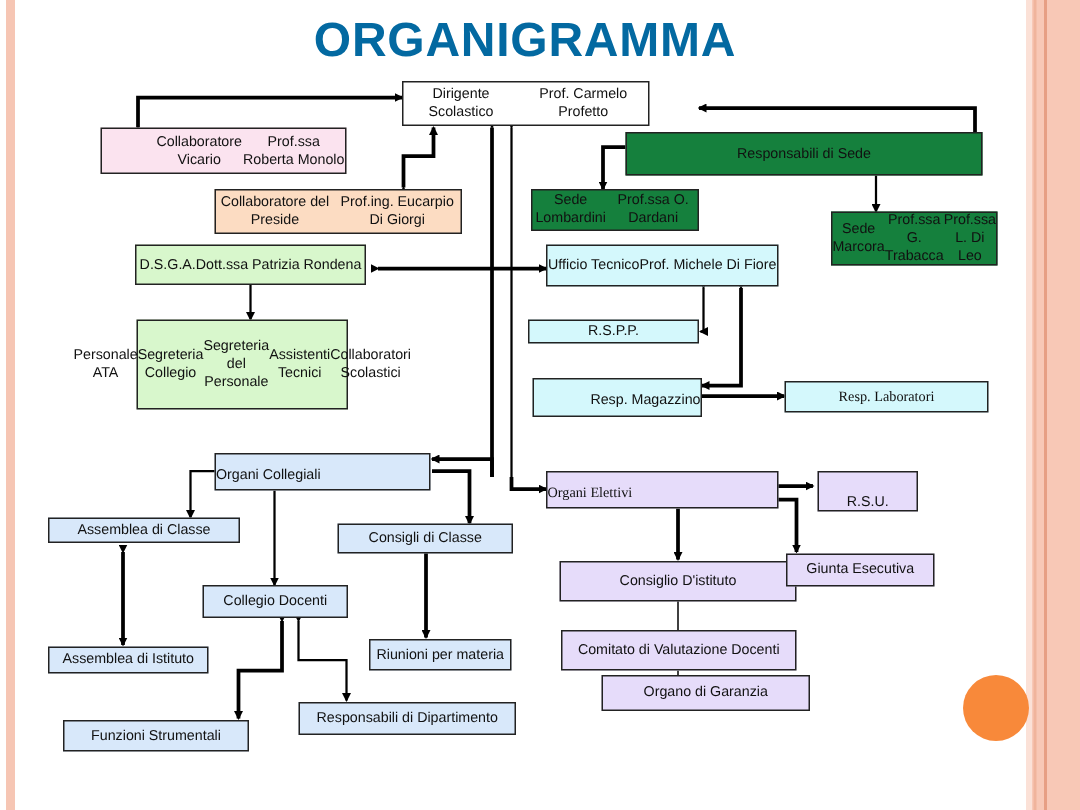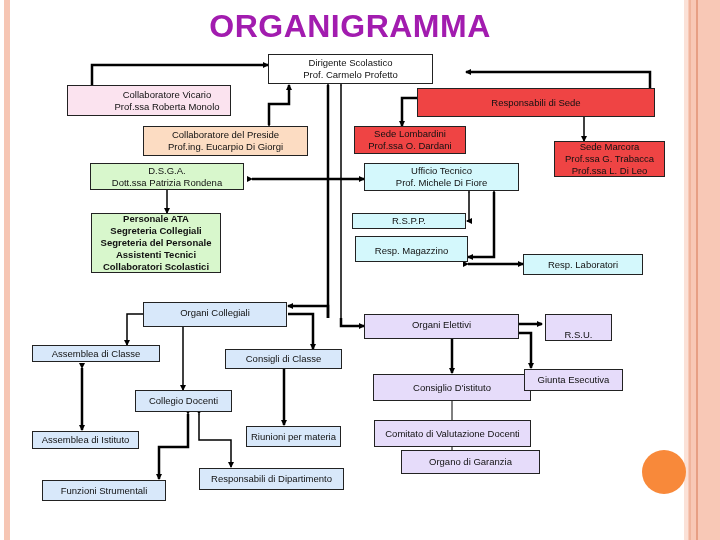--- a/index.html
+++ b/index.html
@@ -5,28 +5,28 @@
   html, body { margin:0; padding:0; }
   body { width:720px; height:540px; position:relative; background:#ffffff; overflow:hidden;
          font-family:"Liberation Sans", sans-serif; }
   .lborder { position:absolute; left:4px; top:0; width:6px; height:540px; background:#f6c6b4; }
   .rband { position:absolute; left:688px; top:0; width:32px; height:540px; background:#f8c8b6; }
   .rline1 { position:absolute; left:689px; top:0; width:2px; height:540px; background:#f0b49c; }
   .rline2 { position:absolute; left:696px; top:0; width:2px; height:540px; background:#e79f84; }
   .rgap { position:absolute; left:684px; top:0; width:4px; height:540px; background:#fbe1d7; }
   .circle { position:absolute; left:642px; top:450px; width:44px; height:44px; border-radius:50%; background:#f8893a; }
   .title { position:absolute; left:0; top:8px; width:700px; text-align:center; font-size:32px;
-           font-weight:bold; color:#a21caf; letter-spacing:0.5px; }
-  .box { position:absolute; border:1px solid #222; box-sizing:border-box; display:flex; flex-direction:column;
+           font-weight:bold; color:#0369a1; letter-spacing:0.5px; }
+  .box { position:absolute; border:1px solid #222; box-sizing:border-box; display:flex; flex-direction:row;
          align-items:center; justify-content:center; text-align:center; font-size:9.5px; line-height:12px; color:#111; }
   .white { background:#ffffff; }
   .pink { background:#fbe3ef;padding-left:36px; }
   .peach { background:#fcdcc2; }
   .green { background:#d8f7cc; }
-  .yellow { background:#ef4444; }
+  .yellow { background:#15803d; }
   .cyan { background:#d4f8fc; }
   .blue { background:#d8e8fa; }
   .lilac { background:#e6dcfa; }
   svg.lines { position:absolute; left:0; top:0; width:720px; height:540px; }
 </style>
 </head>
 <body>
 
 <div class="lborder"></div>
 <div class="rgap"></div>
@@ -132,45 +132,45 @@
 <div class="box green" style="left:90px;top:163px;width:154px;height:27px;">
   <span>D.S.G.A.</span>
   <span>Dott.ssa Patrizia Rondena</span>
 </div>
 
 <div class="box cyan" style="left:364px;top:163px;width:155px;height:28px;">
   <span>Ufficio Tecnico</span>
   <span>Prof. Michele Di Fiore</span>
 </div>
 
-<div class="box green" style="left:91px;top:213px;width:130px;height:60px;font-weight:bold;">
+<div class="box green" style="left:91px;top:213px;width:141px;height:60px;">
   <span>Personale ATA</span>
-  <span>Segreteria Collegiali</span>
+  <span>Segreteria Collegio</span>
   <span>Segreteria del Personale</span>
   <span>Assistenti Tecnici</span>
   <span>Collaboratori Scolastici</span>
 </div>
 
 <div class="box cyan" style="left:352px;top:213px;width:114px;height:16px;">
   <span>R.S.P.P.</span>
 </div>
 
-<div class="box cyan" style="left:355px;top:236px;width:113px;height:26px;justify-content:center;padding-top:4px;">
+<div class="box cyan" style="left:355px;top:252px;width:113px;height:26px;justify-content:flex-end;padding-top:4px;">
   <span>Resp. Magazzino</span>
 </div>
 
-<div class="box cyan" style="left:523px;top:254px;width:120px;height:21px;">
+<div class="box cyan" style="left:523px;top:254px;width:136px;height:21px;font-family:Liberation Serif, serif;">
   <span>Resp. Laboratori</span>
 </div>
 
 <div class="box blue" style="left:143px;top:302px;width:144px;height:25px;justify-content:flex-start;padding-top:4px;">
   <span>Organi Collegiali</span>
 </div>
 
-<div class="box lilac" style="left:364px;top:314px;width:155px;height:25px;justify-content:flex-start;padding-top:4px;">
+<div class="box lilac" style="left:364px;top:314px;width:155px;height:25px;justify-content:flex-start;padding-top:4px;font-family:Liberation Serif, serif;">
   <span>Organi Elettivi</span>
 </div>
 
 <div class="box lilac" style="left:545px;top:314px;width:67px;height:27px;justify-content:center;padding-top:14px;">
   <span>R.S.U.</span>
 </div>
 
 <div class="box blue" style="left:32px;top:345px;width:128px;height:17px;">
   <span>Assemblea di Classe</span>
 </div>

